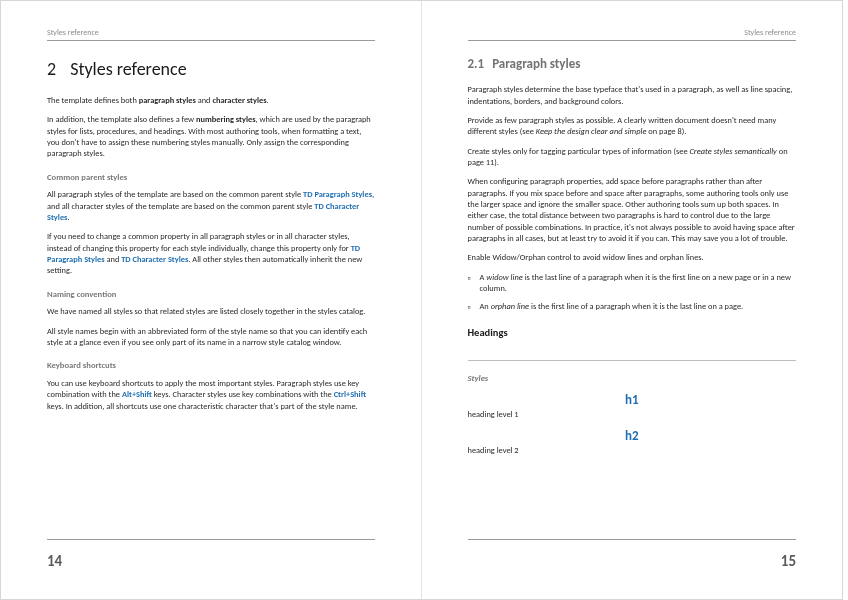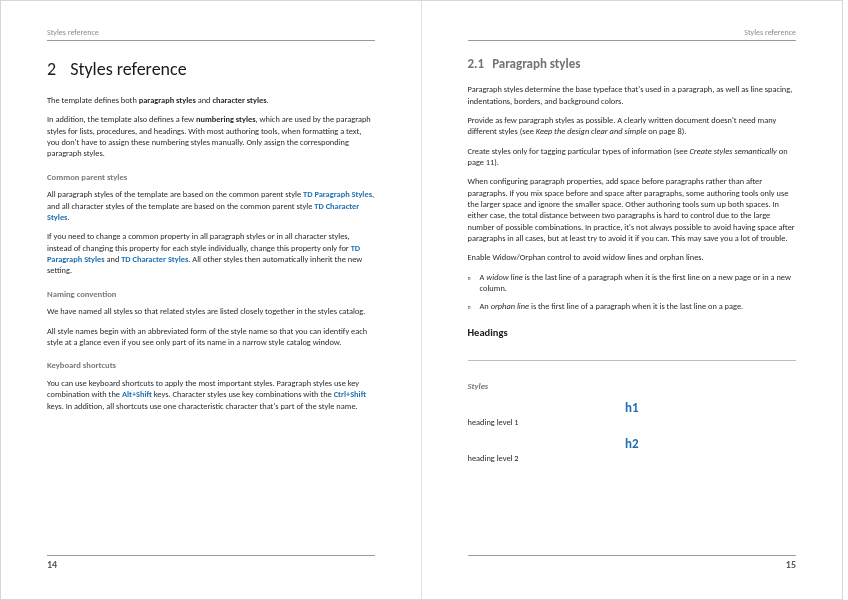--- a/index.html
+++ b/index.html
@@ -32,23 +32,23 @@
     color: #8a8a8a;
     font-size: 8px;
     padding-bottom: 2px;
     border-bottom: 1px solid #9a9a9a;
     margin-bottom: 14px;
   }
   .runhead.right { text-align: right; }
   .page-body { flex: 1 1 auto; }
   .foot {
     border-top: 1px solid #9a9a9a;
-    padding-top: 2px;
+    padding-top: 11px;
     color: #5a5a5a;
-    font-size: 10px;
+    font-size: 15px;
     font-weight: 700;
   }
   .foot.right { text-align: right; }
   h1.chapter {
     font-size: 18px;
     font-weight: 400;
     margin: 2px 0 14px 0;
     color: #1a1a1a;
   }
   h1.chapter .num { margin-right: 14px; }
@@ -160,21 +160,21 @@
       <ul class="sq">
         <li>
           <span>A </span><span class="i">widow line</span><span> is the last line of a paragraph when it is the first line on a new page or in a new column.</span>
         </li>
         <li>
           <span>An </span><span class="i">orphan line</span><span> is the first line of a paragraph when it is the last line on a page.</span>
         </li>
       </ul>
 
       <h3 class="box">Headings</h3>
-      <h3 class="run" style="margin-top:20px;font-style:italic;">Styles</h3>
+      <h3 class="run" style="margin-top:12px;font-style:italic;">Styles</h3>
 
       <div class="style-label">h1</div>
       <div class="style-desc">heading level 1</div>
       <div class="style-label">h2</div>
       <div class="style-desc">heading level 2</div>
     </div>
 
     <div class="foot right">15</div>
   </div>
 

